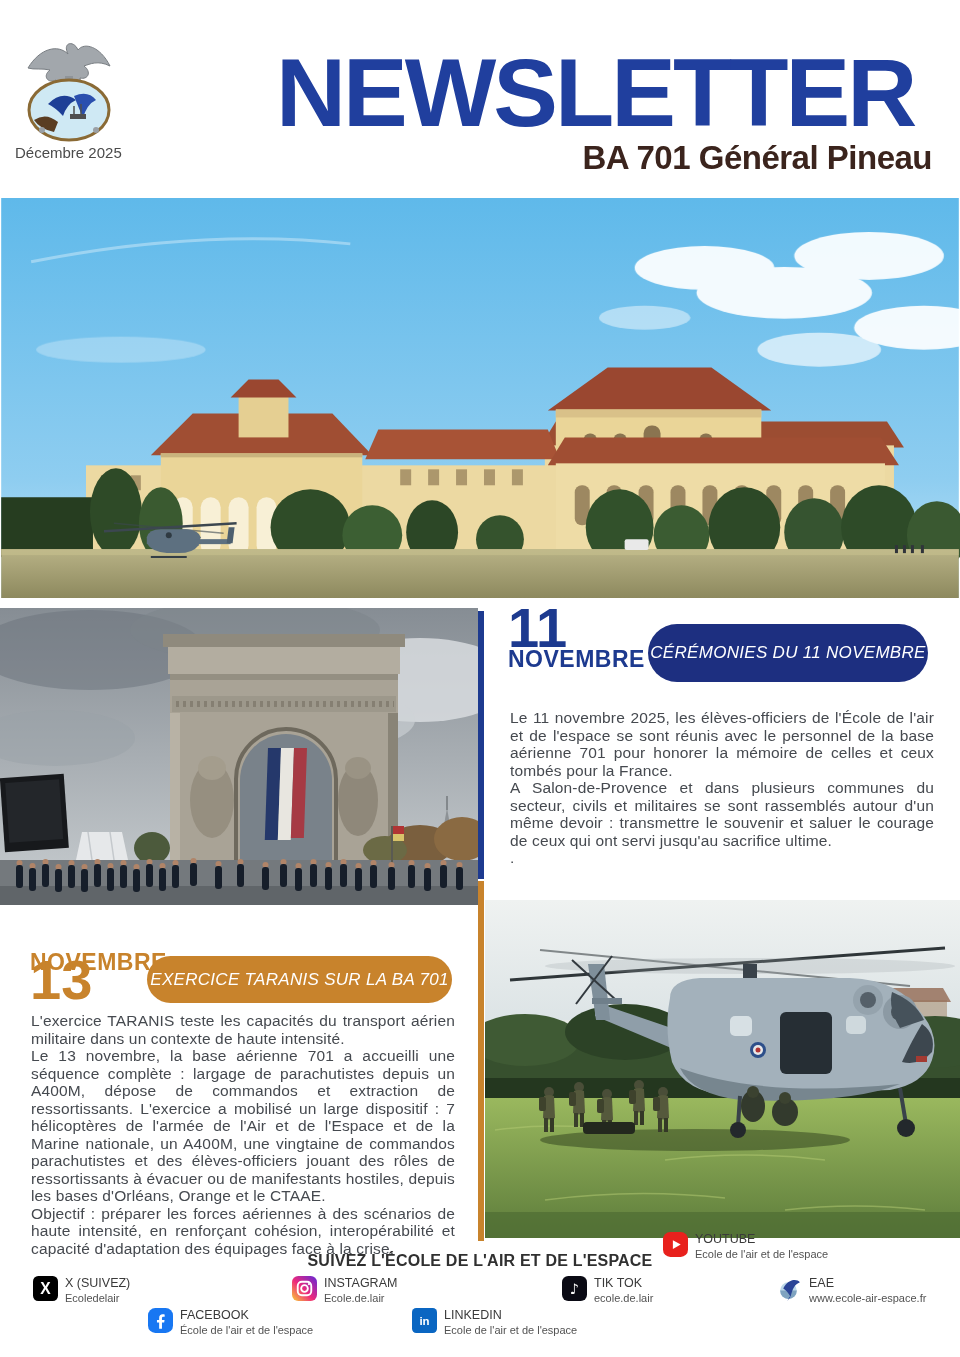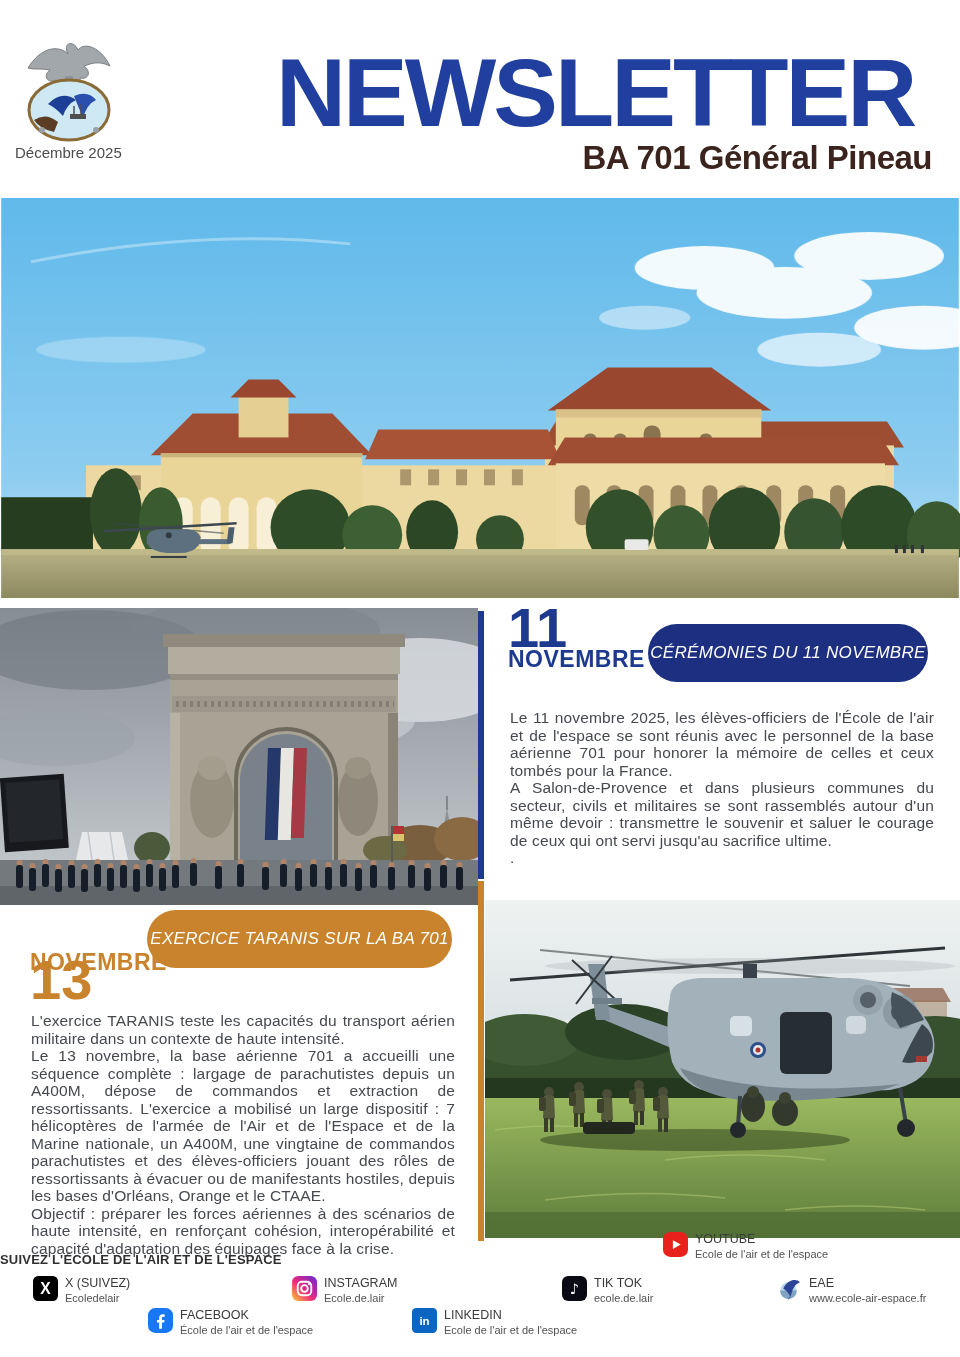--- a/index.html
+++ b/index.html
@@ -25,30 +25,30 @@
   .vbar-navy{left:478px;top:611px;height:268px;background:var(--navy,#1d3a8f);}
   .vbar-gold{left:478px;top:881px;height:360px;background:var(--orange,#c8832c);}
   .sec-day{position:absolute;margin:0;font-size:56px;line-height:.85;font-weight:bold;}
   .sec-month{position:absolute;margin:0;font-size:23px;font-weight:bold;letter-spacing:.5px;}
   .c-navy{color:var(--navy,#1d3a8f);}
   .c-orange{color:var(--orange,#c8832c);}
   .pill{position:absolute;display:flex;align-items:center;justify-content:center;
         color:#fff;font-style:italic;font-size:17px;letter-spacing:.3px;}
   .pill-11{left:648px;top:607px;width:280px;height:58px;border-radius:30px;
            background:var(--navy-pill,#1d2f80);margin-top:17px;}
-  .pill-13{left:147px;top:910px;width:305px;height:58px;border-radius:29px;
+  .pill-13{left:147px;top:956px;width:305px;height:47px;border-radius:29px;
            background:var(--orange,#c8832c);}
   .body{position:absolute;width:424px;color:var(--body-text,#45494f);font-size:15.5px;
         line-height:17.5px;text-align:justify;letter-spacing:.15px;margin-top:28px;}
   .body p{margin:0;}
   .body-11{left:510px;top:681px;}
   .body-13{left:31px;top:984px;}
   
-  .follow-title{position:absolute;left:0;top:1252px;width:960px;text-align:left;
-                font-size:13px;font-weight:bold;letter-spacing:.2px;color:#303030;}
+  .follow-title{position:absolute;left:0;top:1252px;width:960px;text-align:center;
+                font-size:16px;font-weight:bold;letter-spacing:.2px;color:#303030;}
   .social{position:absolute;display:flex;gap:7px;align-items:flex-start;
           text-decoration:none;color:inherit;cursor:pointer;}
   .sicon{width:25px;height:25px;flex:0 0 25px;}
   .sicon svg{display:block;}
   .scol{display:flex;flex-direction:column;}
   .snet{font-size:12.5px;color:#3a3a3a;line-height:1.25;}
   .shandle{font-size:11px;color:#525252;line-height:1.25;}
 </style>
 </head>
 <body>

